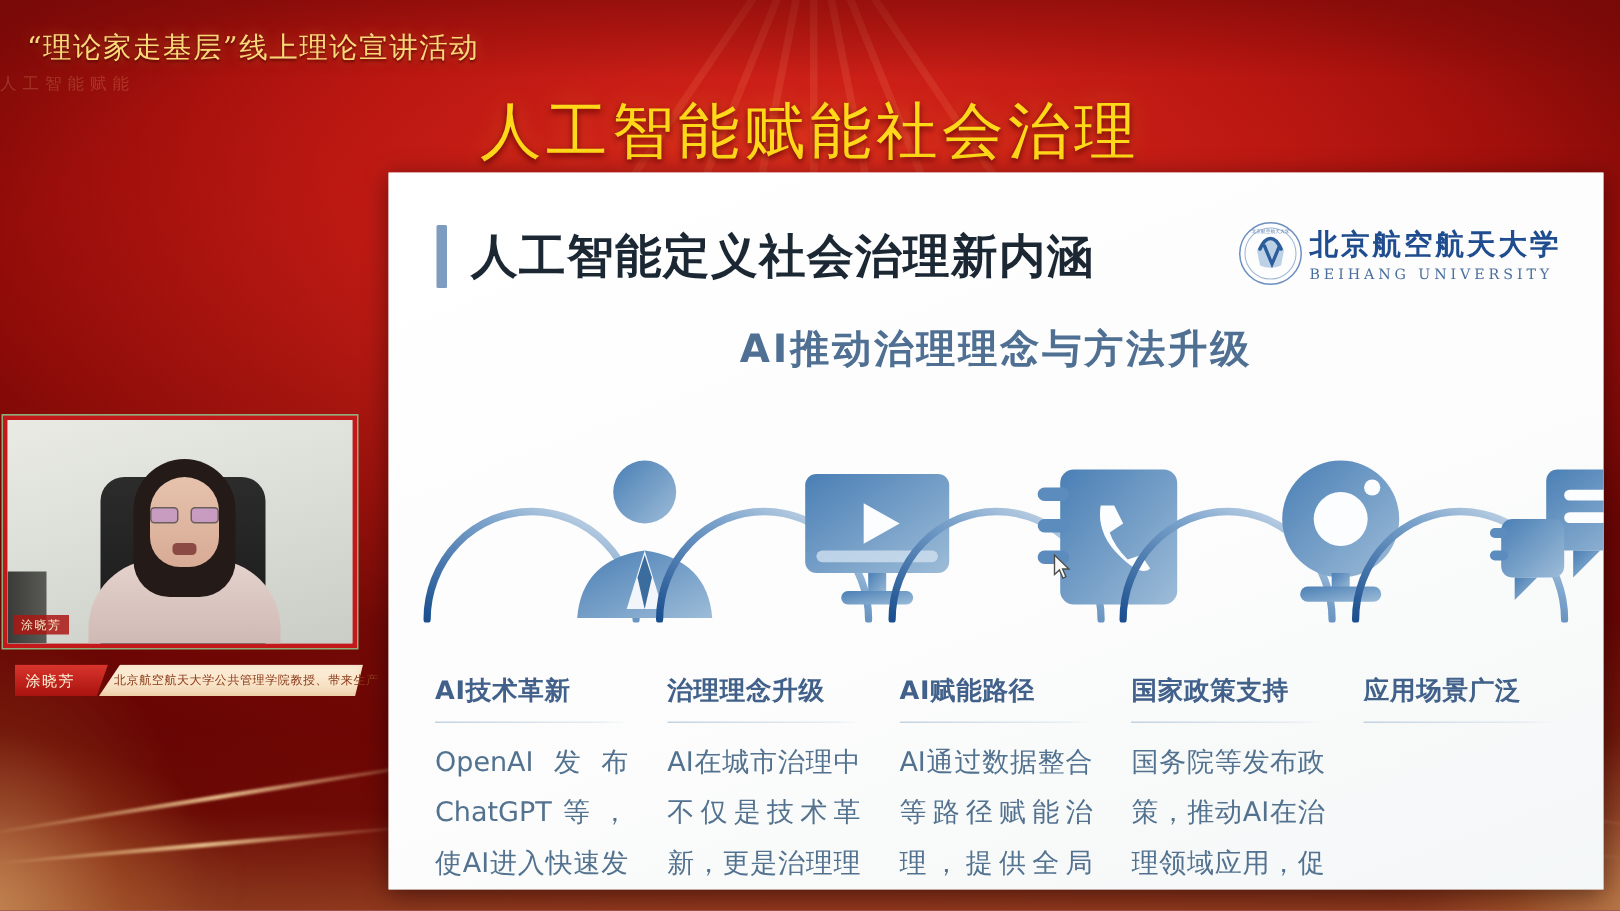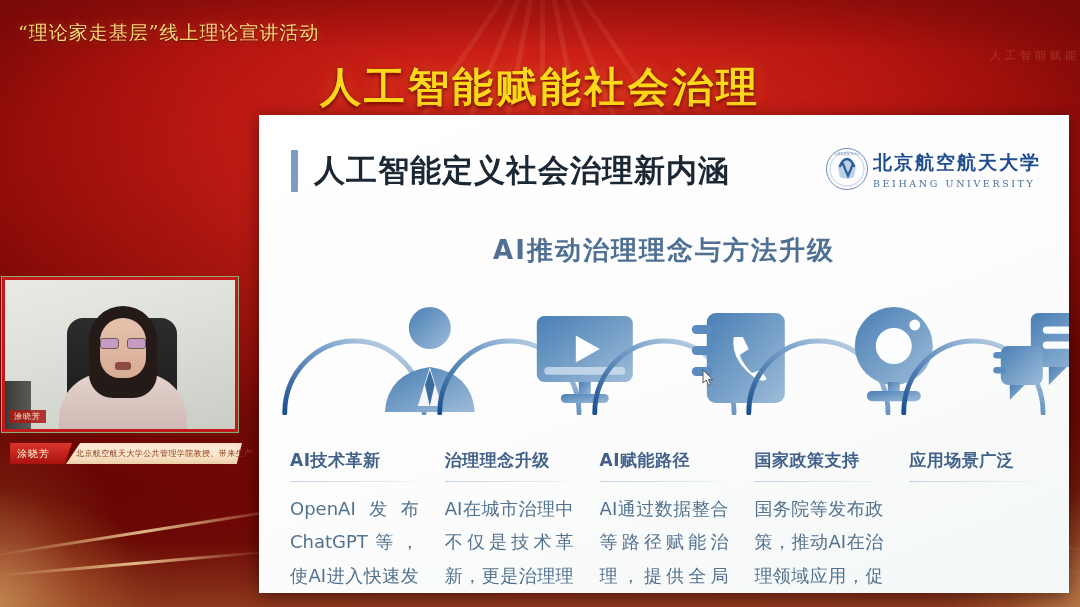--- a/index.html
+++ b/index.html
@@ -63,27 +63,27 @@
     position:absolute; left:18px; top:23px;
     font-size:19px; line-height:1; letter-spacing:1px;
     color:#fbd87a; white-space:nowrap;
     text-shadow:0 1px 2px rgba(80,0,0,.85), 0 0 9px rgba(255,200,90,.35);
     font-family:"DejaVu Serif","Liberation Serif",serif;
   }
   #main-title {
     position:absolute; left:0; right:0; top:64px;
     text-align:center;
     font-size:41px; line-height:1.15; letter-spacing:3px;
-    font-weight:bold; color:#ffd819; white-space:nowrap;
+    font-weight:normal; color:#ffd819; white-space:nowrap;
     text-shadow:0 2px 4px rgba(90,0,0,.9), 0 0 18px rgba(255,190,40,.30);
     font-family:"DejaVu Sans","Liberation Sans",sans-serif;
   }
   #title-watermark {
     position:absolute; left:0; right:0; top:48px;
-    text-align:right; font-size:11px; letter-spacing:4px;
+    text-align:left; font-size:11px; letter-spacing:4px;
     color:rgba(255,210,150,.20);
   }
 
   
   #slide {
     position:absolute; left:259px; top:115px; width:810px; height:478px;
     background:#fdfdfb;
     box-shadow:0 3px 16px rgba(0,0,0,.45);
     overflow:hidden;
     padding-left:38px;
@@ -113,21 +113,21 @@
   #logo-cn {
     font-size:19px; color:#1f4d8f; letter-spacing:2px; white-space:nowrap;
     font-family:"DejaVu Serif","Liberation Serif",serif; font-weight:bold;
   }
   #logo-en {
     font-size:9.5px; color:#4a6e9e; letter-spacing:2.6px; white-space:nowrap;
     font-family:"DejaVu Serif","Liberation Serif",serif;
   }
 
   #slide-subtitle {
-    position:absolute; left:0; right:0; top:118px;
+    position:absolute; left:0; right:0; top:100px;
     text-align:center; font-size:26px; font-weight:bold;
     color:#4f6f93; letter-spacing:2px; white-space:nowrap;
     font-family:"DejaVu Sans","Liberation Sans",sans-serif;
   }
 
   
   #arch-row {
     position:absolute; left:18px; right:18px; top:180px; height:120px;
     display:flex;
   }

